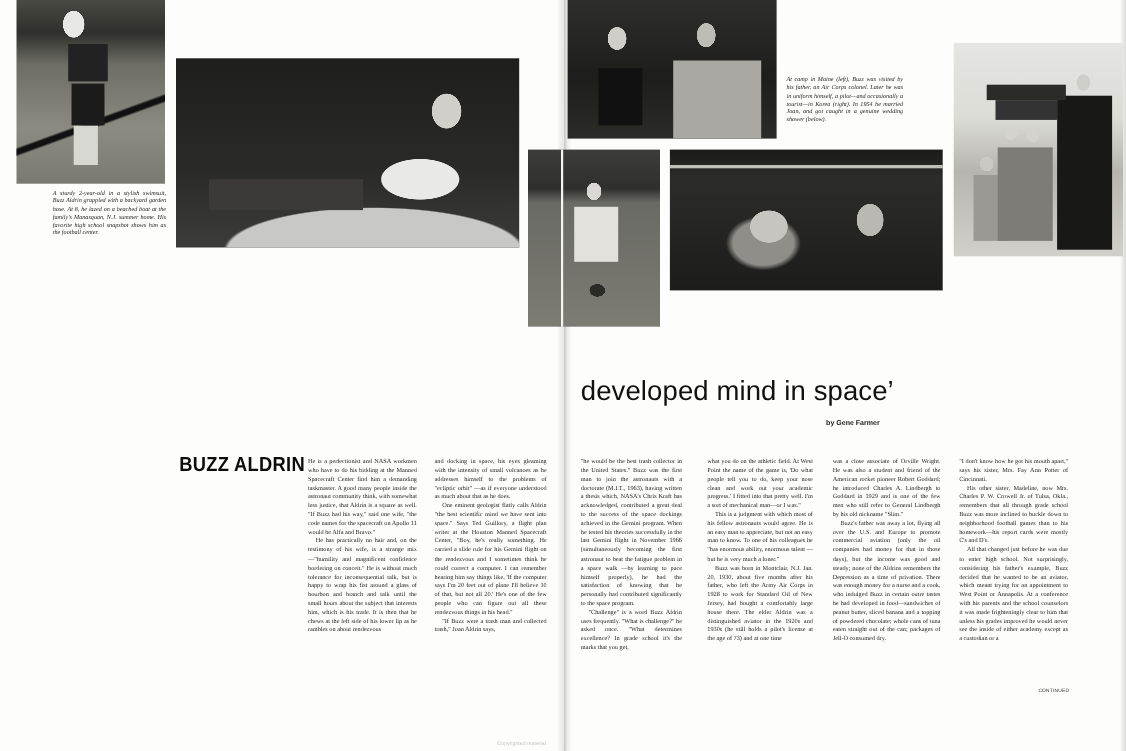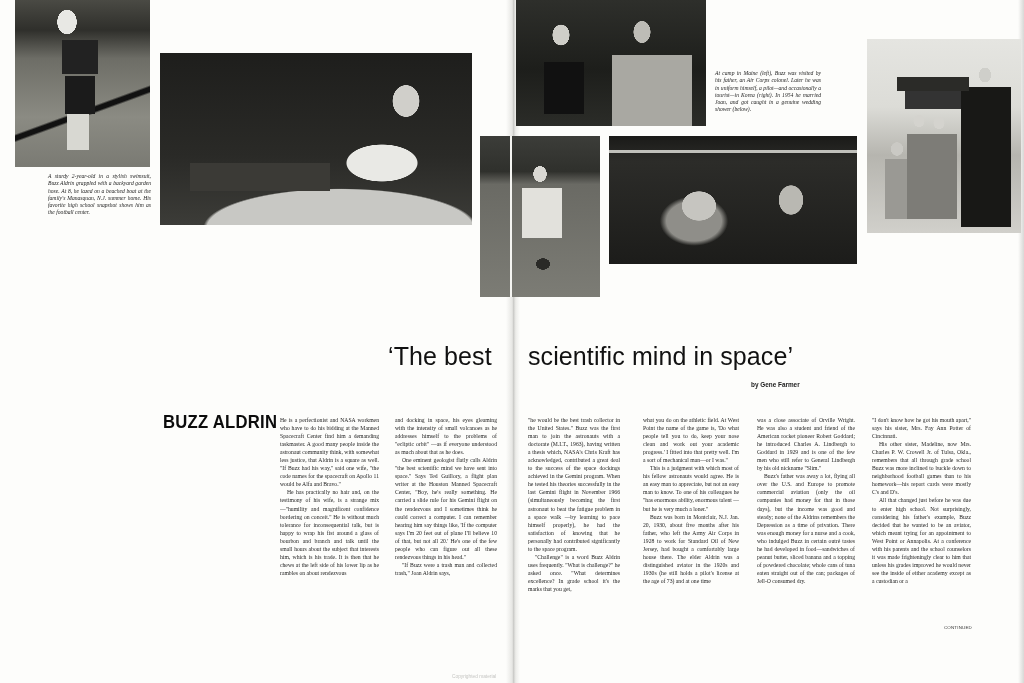--- a/index.html
+++ b/index.html
@@ -149,22 +149,21 @@
   <div class="photo p-car"></div>
   <div class="photo p-camp"></div>
   <div class="photo p-football"></div>
   <div class="p-football-split"></div>
   <div class="photo p-wedding"></div>
   <div class="photo p-korea"></div>
 
   <div class="caption cap-1">A sturdy 2-year-old in a stylish swimsuit, Buzz Aldrin grappled with a backyard garden hose. At 8, he lazed on a beached boat at the family's Manasquan, N.J. summer home. His favorite high school snapshot shows him as the football center.</div>
   <div class="caption cap-2">At camp in Maine (left), Buzz was visited by his father, an Air Corps colonel. Later he was in uniform himself, a pilot—and occasionally a tourist—in Korea (right). In 1954 he married Joan, and got caught in a genuine wedding shower (below).</div>
 
-  <div class="headline hl-left">‘The best</div>
-  <div class="headline hl-right">scientific mind in space’</div>
+  <div class="headline hl-right">developed mind in space’</div>
   <div class="byline">by Gene Farmer</div>
 
   <div class="name-head">BUZZ ALDRIN</div>
 
   <div class="col c1">
     <p>He is a perfectionist and NASA workmen who have to do his bidding at the Manned Spacecraft Center find him a demanding taskmaster. A good many people inside the astronaut community think, with somewhat less justice, that Aldrin is a square as well. "If Buzz had his way," said one wife, "the code names for the spacecraft on Apollo 11 would be Alfa and Bravo."</p>
     <p>He has practically no hair and, on the testimony of his wife, is a strange mix—"humility and magnificent confidence bordering on conceit." He is without much tolerance for inconsequential talk, but is happy to wrap his fist around a glass of bourbon and branch and talk until the small hours about the subject that interests him, which is his trade. It is then that he chews at the left side of his lower lip as he rambles on about rendezvous</p>
   </div>
   <div class="col c2">
     <p class="cont">and docking in space, his eyes gleaming with the intensity of small volcanoes as he addresses himself to the problems of "ecliptic orbit" —as if everyone understood as much about that as he does.</p>

